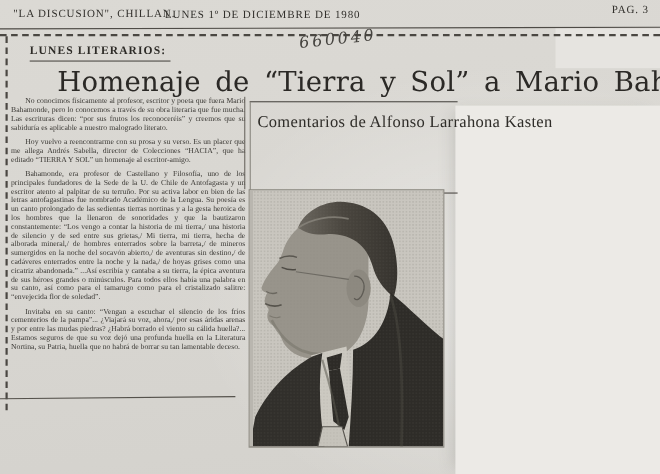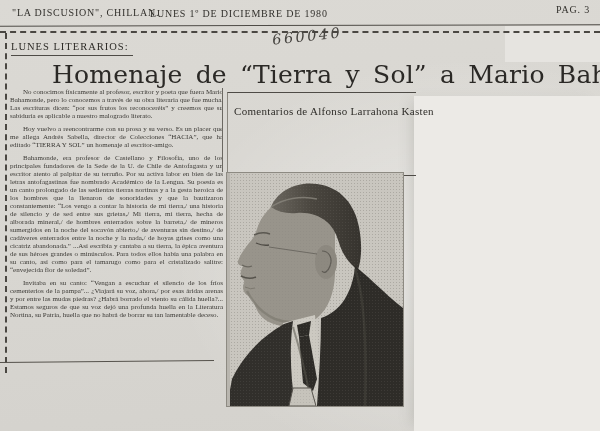--- a/index.html
+++ b/index.html
@@ -26,38 +26,38 @@
     border-top:1.5px solid #4e4b46;transform:rotate(-.15deg);}
 
   
   .clip-border-top{position:absolute;top:31px;left:0;width:600px;height:0;
     border-top:2px dashed #4a4742;}
   .clip-border-left{position:absolute;top:33px;left:5px;height:340px;width:0;
     border-left:2px dashed #4a4742;}
   .clip-cut-line{position:absolute;top:361px;left:0;width:214px;height:0;
     border-top:1.3px solid #55524c;transform:rotate(-.5deg);}
 
-  .kicker{position:absolute;left:11px;top:41px;font-size:10.5px;font-weight:normal;
+  .kicker{position:absolute;left:27px;top:41px;font-size:10.5px;font-weight:bold;
     letter-spacing:1px;color:#2d2b27;padding:0 4px 3px 0;border-bottom:1.2px solid #4e4b46;}
   .handwritten{position:absolute;left:272px;top:28px;font-size:14.5px;font-style:italic;
     font-family:"DejaVu Serif",serif;color:#45433f;transform:rotate(-6deg);letter-spacing:2.5px;}
   .headline{position:absolute;left:52px;top:60px;width:548px;font-family:"DejaVu Serif",serif;
     font-size:25px;color:#2b2926;white-space:nowrap;word-spacing:5px;letter-spacing:.2px;}
 
   
   .article-col{position:absolute;left:10px;top:88px;width:213px;color:#3b3935;
     font-size:7px;line-height:8px;text-align:justify;}
   .article-col p{margin:0 0 5px 0;text-indent:13px;}
   .col-divider{position:absolute;left:222px;top:88px;height:84px;width:0;
     border-left:1px solid #6b6862;}
 
   
   .comment-box{position:absolute;left:227px;top:92px;width:182px;height:76px;
     border-top:1.2px solid #4e4b46;border-bottom:1.2px solid #4e4b46;
-    border-left:1px solid #8a877f;padding:6px 0 0 6px;font-size:11px;color:#2f2d29;
+    border-left:1px solid #8a877f;padding:6px 0 0 6px;font-size:15px;color:#2f2d29;
     letter-spacing:.3px;}
   .comment-box .bx-line{line-height:25px;white-space:nowrap;}
 
   
   .photo{position:absolute;left:227px;top:173px;width:176px;height:233px;
     background:#c9c6bf;box-shadow:0 0 0 1px #8d8a82, inset 0 0 18px rgba(90,88,82,.25);}
   .photo svg{display:block;}
   .caption{position:absolute;left:227px;top:411px;width:176px;text-align:center;
     font-style:italic;font-size:10px;letter-spacing:1px;color:#34322e;
     font-family:"Liberation Serif",serif;margin-top:28px;}

